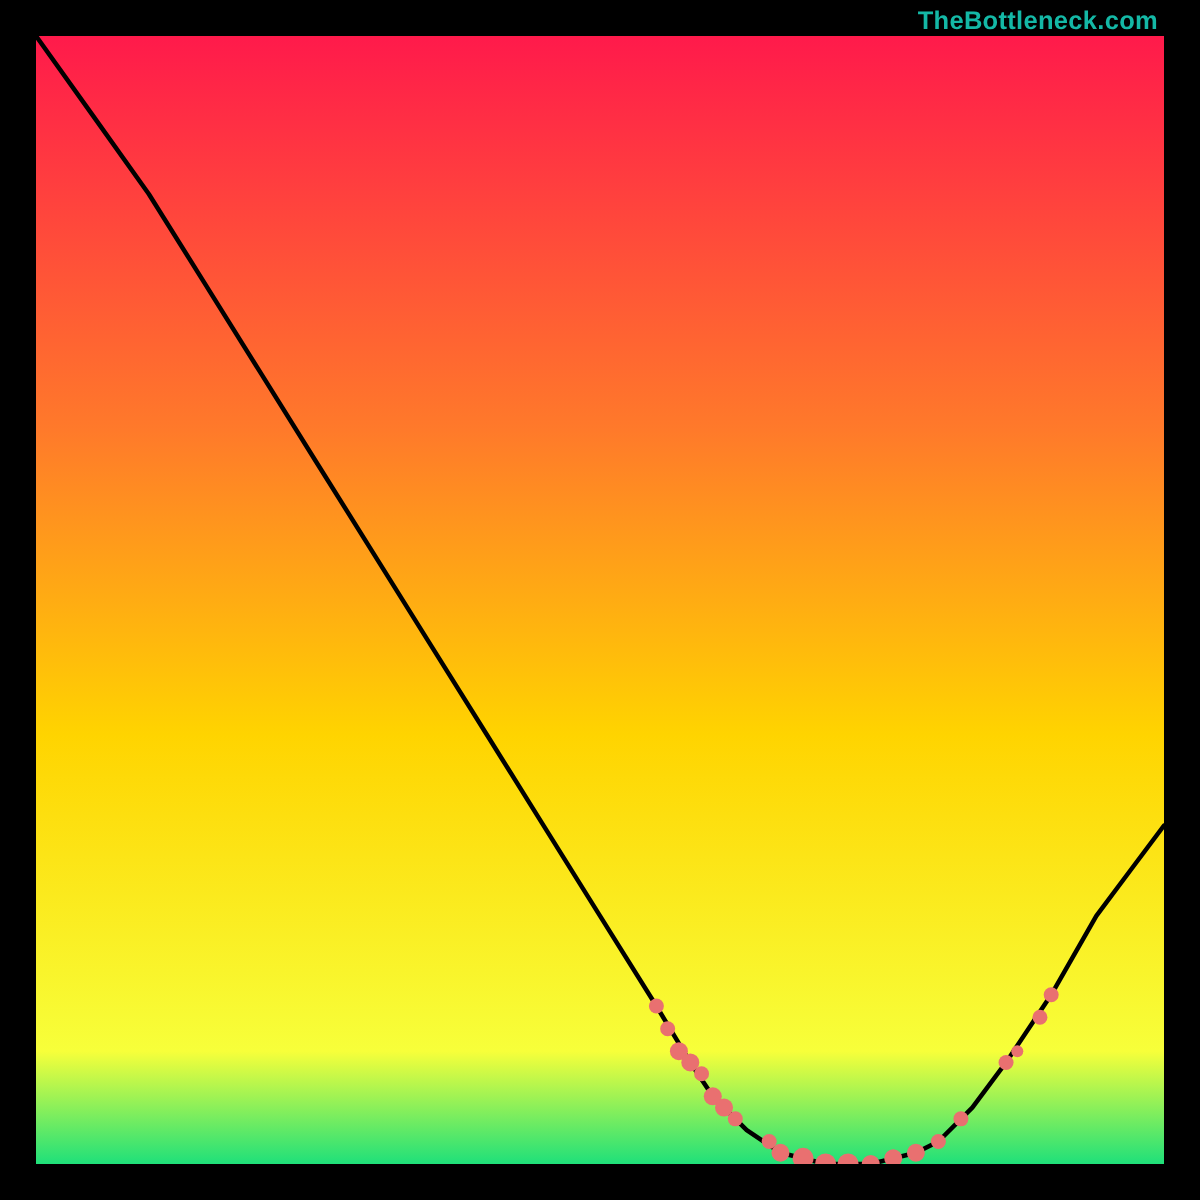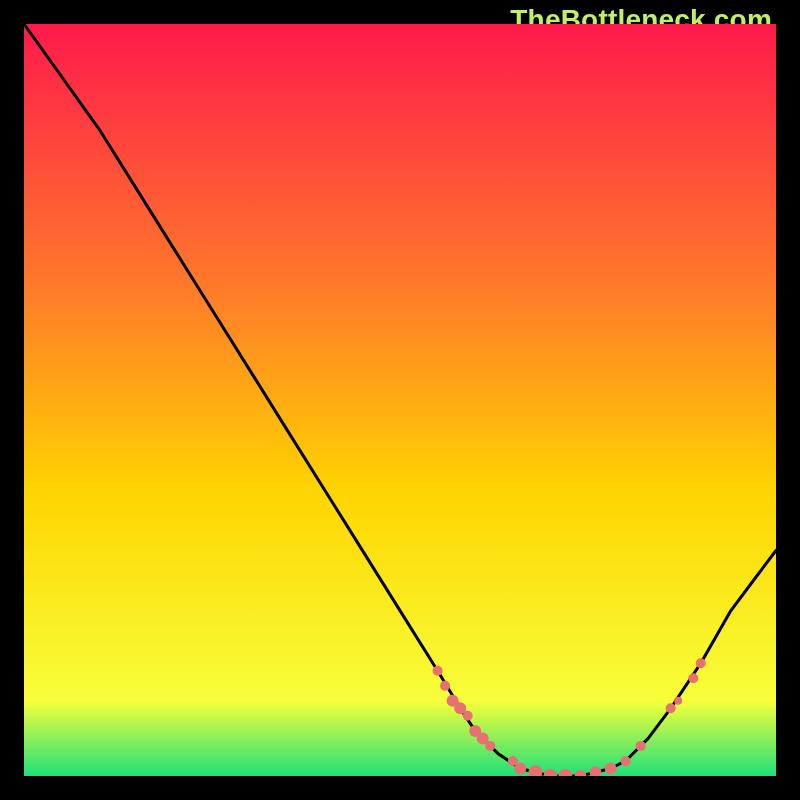--- a/index.html
+++ b/index.html
@@ -23,22 +23,22 @@
     position: absolute;
     left: 0;
     top: 0;
     width: 752px;
     height: 752px;
   }
   .watermark {
     position: absolute;
     top: 4px;
     right: 28px;
-    color: #bef264;
-    font-size: 28px;
+    color: #14b8a6;
+    font-size: 17px;
     font-weight: 600;
     letter-spacing: 0.2px;
     user-select: none;
   }
   svg { display: block; }
 </style>
 </head>
 <body>
 
 <div class="watermark">TheBottleneck.com</div>

